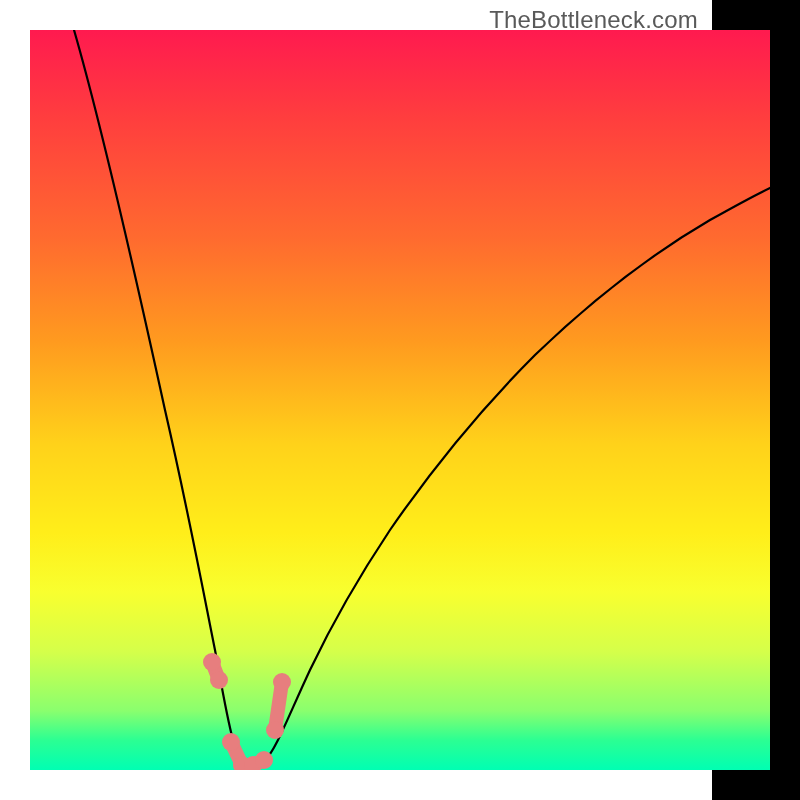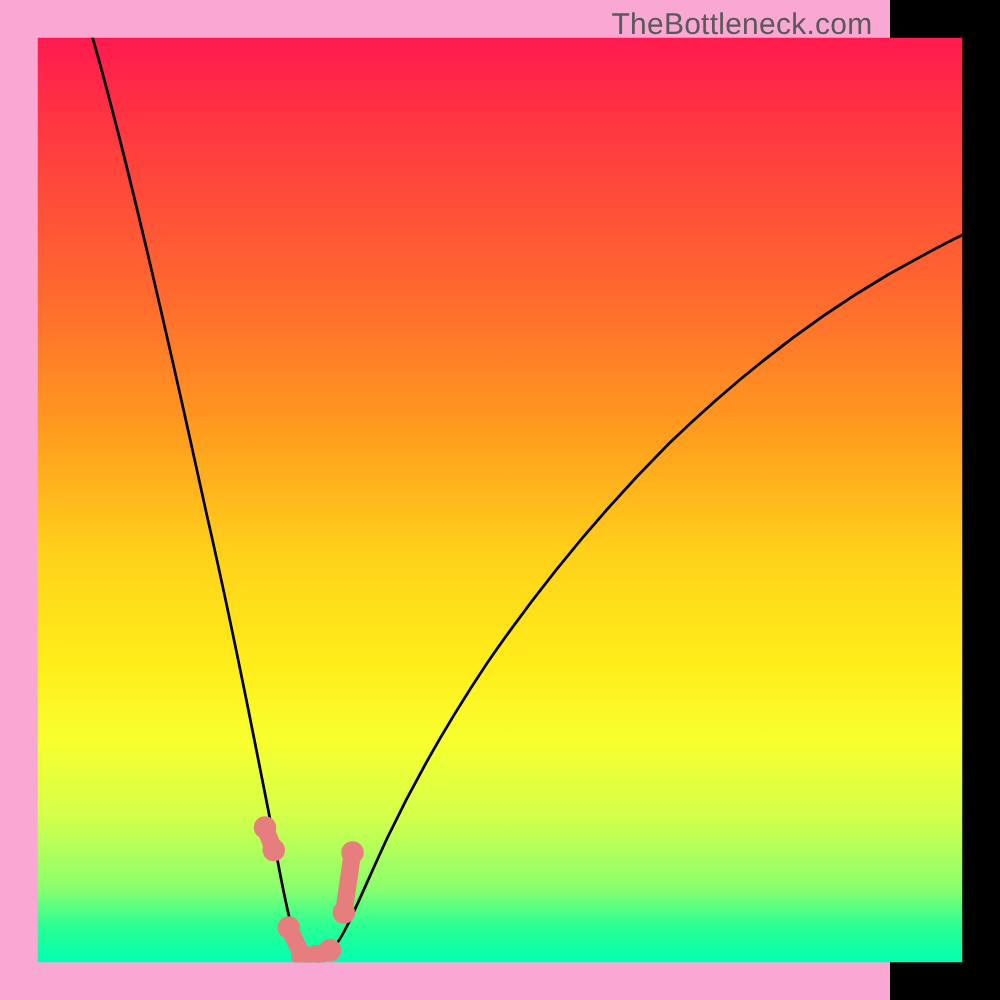--- a/index.html
+++ b/index.html
@@ -10,21 +10,21 @@
     overflow: hidden;
     background: #000;
     font-family: Arial, Helvetica, sans-serif;
   }
   .frame {
     position: absolute;
     top: 0;
     left: 0;
     width: 712px;
     height: 800px;
-    background: #f9a8d4;
+    background: #ffffff;
   }
   .plot-area {
     position: absolute;
     top: 30px;
     left: 30px;
     width: 740px;
     height: 740px;
     overflow: hidden;
   }
   .gradient {

